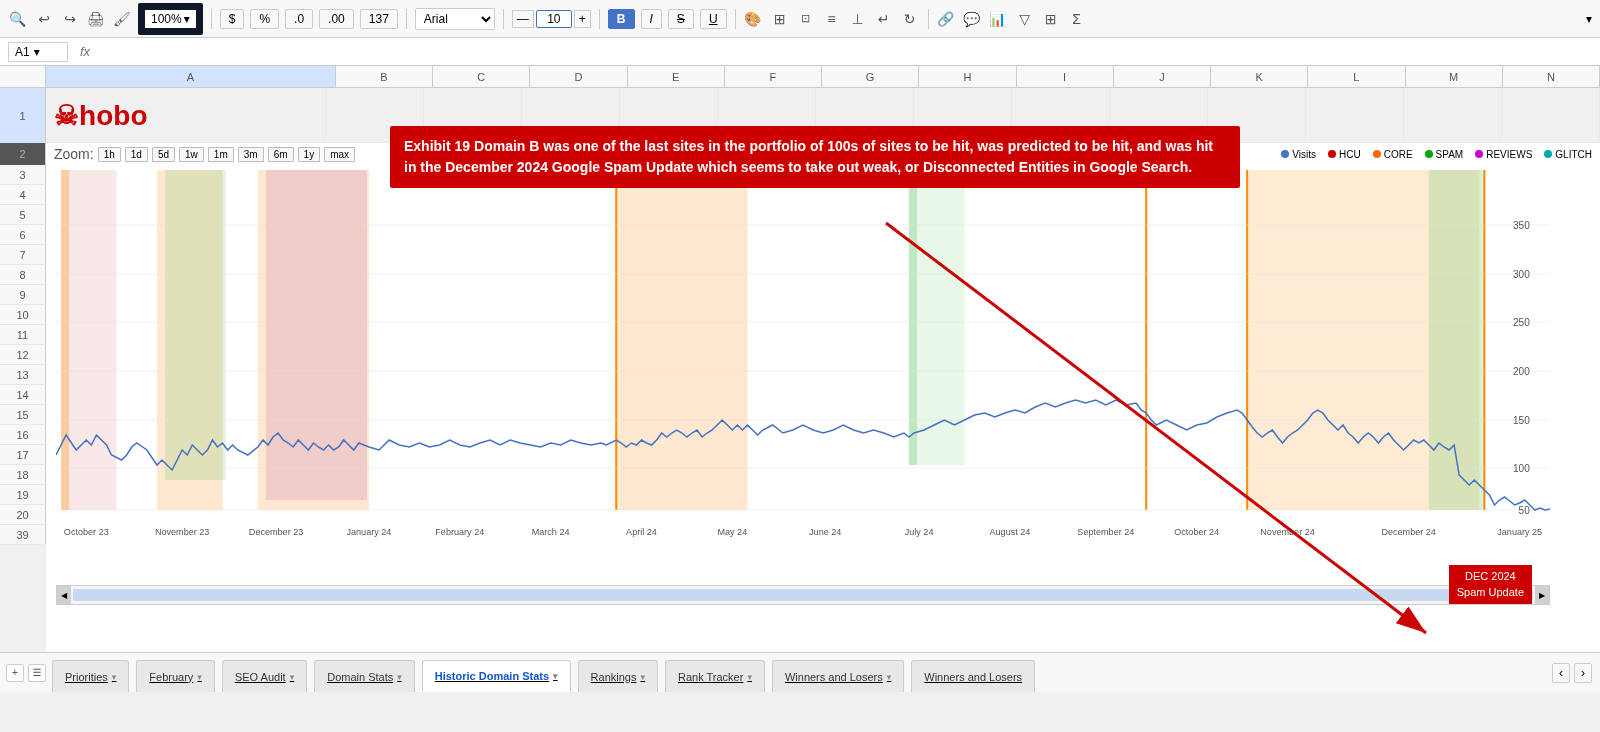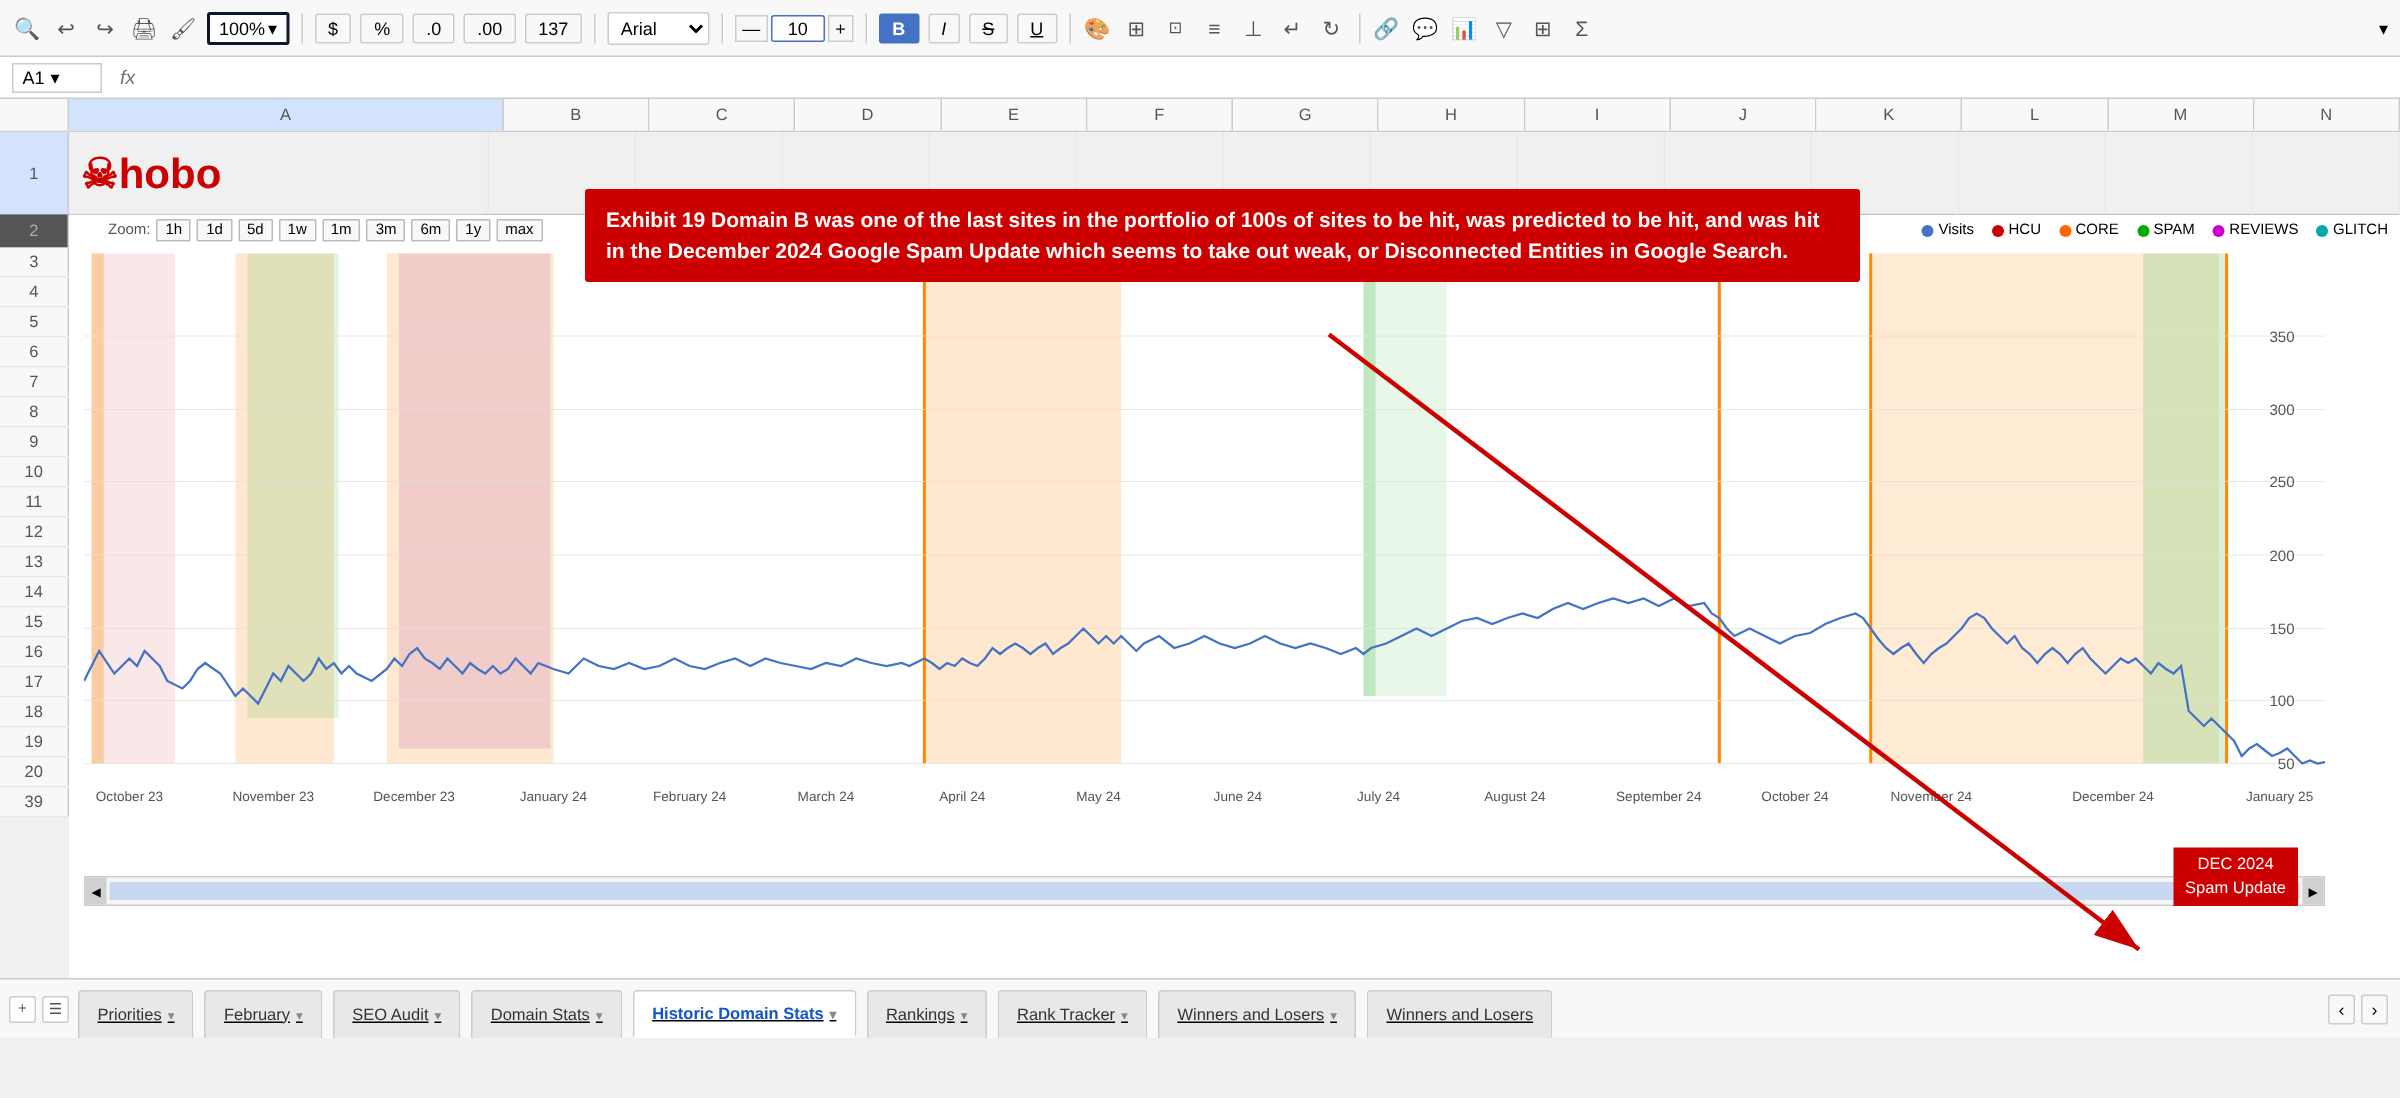--- a/index.html
+++ b/index.html
@@ -16,31 +16,31 @@
       gap: 6px;
     }
     .toolbar-icon {
       width: 20px; height: 20px;
       display: flex; align-items: center; justify-content: center;
       cursor: pointer; color: #555; font-size: 14px;
     }
     .toolbar-divider { width: 1px; height: 20px; background: #ccc; margin: 0 2px; }
     .toolbar-zoom {
       display: flex; align-items: center; gap: 2px;
-      background: #fff; border: 2px solid #0f172a; border-radius: 2px;
+      background: #fff; border: 7px solid #0f172a; border-radius: 2px;
       padding: 2px 6px; font-size: 12px;
     }
     .toolbar-btn {
       background: #f8f8f8; border: 1px solid #ccc; border-radius: 2px;
       padding: 2px 8px; font-size: 12px; cursor: pointer;
     }
     .toolbar-btn.active { background: #4472c4; color: #fff; border-color: #4472c4; }
     .font-select {
       background: #fff; border: 1px solid #ccc; border-radius: 2px;
-      padding: 2px 4px; font-size: 12px; width: 68px;
+      padding: 2px 4px; font-size: 12px; width: 80px;
     }
     .font-size-box {
       background: #fff; border: 1px solid #4472c4; border-radius: 2px;
       padding: 2px 4px; font-size: 12px; width: 36px; text-align: center;
     }
 
     
     .formula-bar {
       background: #fff; border-bottom: 1px solid #ccc;
       height: 28px; display: flex; align-items: center;
@@ -670,21 +670,21 @@
       <div class="sheet-cell"></div>
       <div class="sheet-cell"></div>
       <div class="sheet-cell"></div>
           </div>
         </div>
     </div>
 
     <div style="position:absolute; top:77px; left:46px; right:0; height:520px; background:#fff;">
 
       <div style="display:flex;align-items:center;padding:3px 8px;gap:4px;">
-        <span style="font-size:10px;color:#555;margin-left:18px;">Zoom:</span>
+        <span style="font-size:14px;color:#555;">Zoom:</span>
         <div class="zoom-btn">1h</div>
         <div class="zoom-btn">1d</div>
         <div class="zoom-btn">5d</div>
         <div class="zoom-btn">1w</div>
         <div class="zoom-btn">1m</div>
         <div class="zoom-btn">3m</div>
         <div class="zoom-btn">6m</div>
         <div class="zoom-btn">1y</div>
         <div class="zoom-btn">max</div>
 

